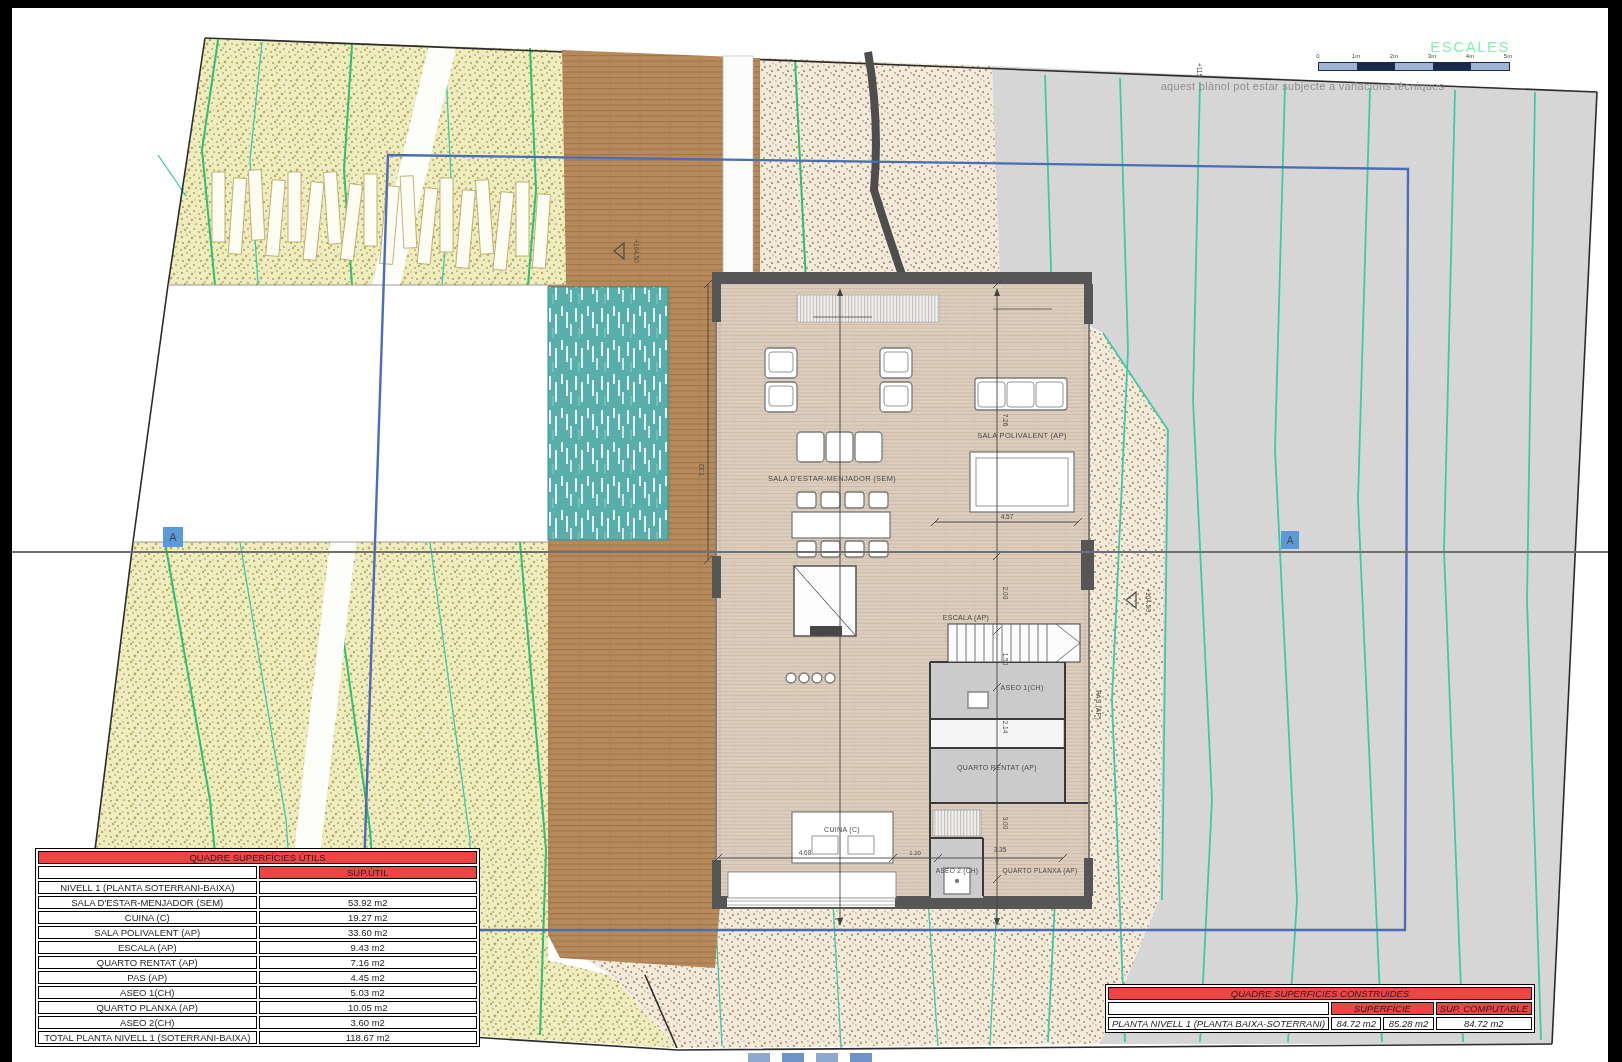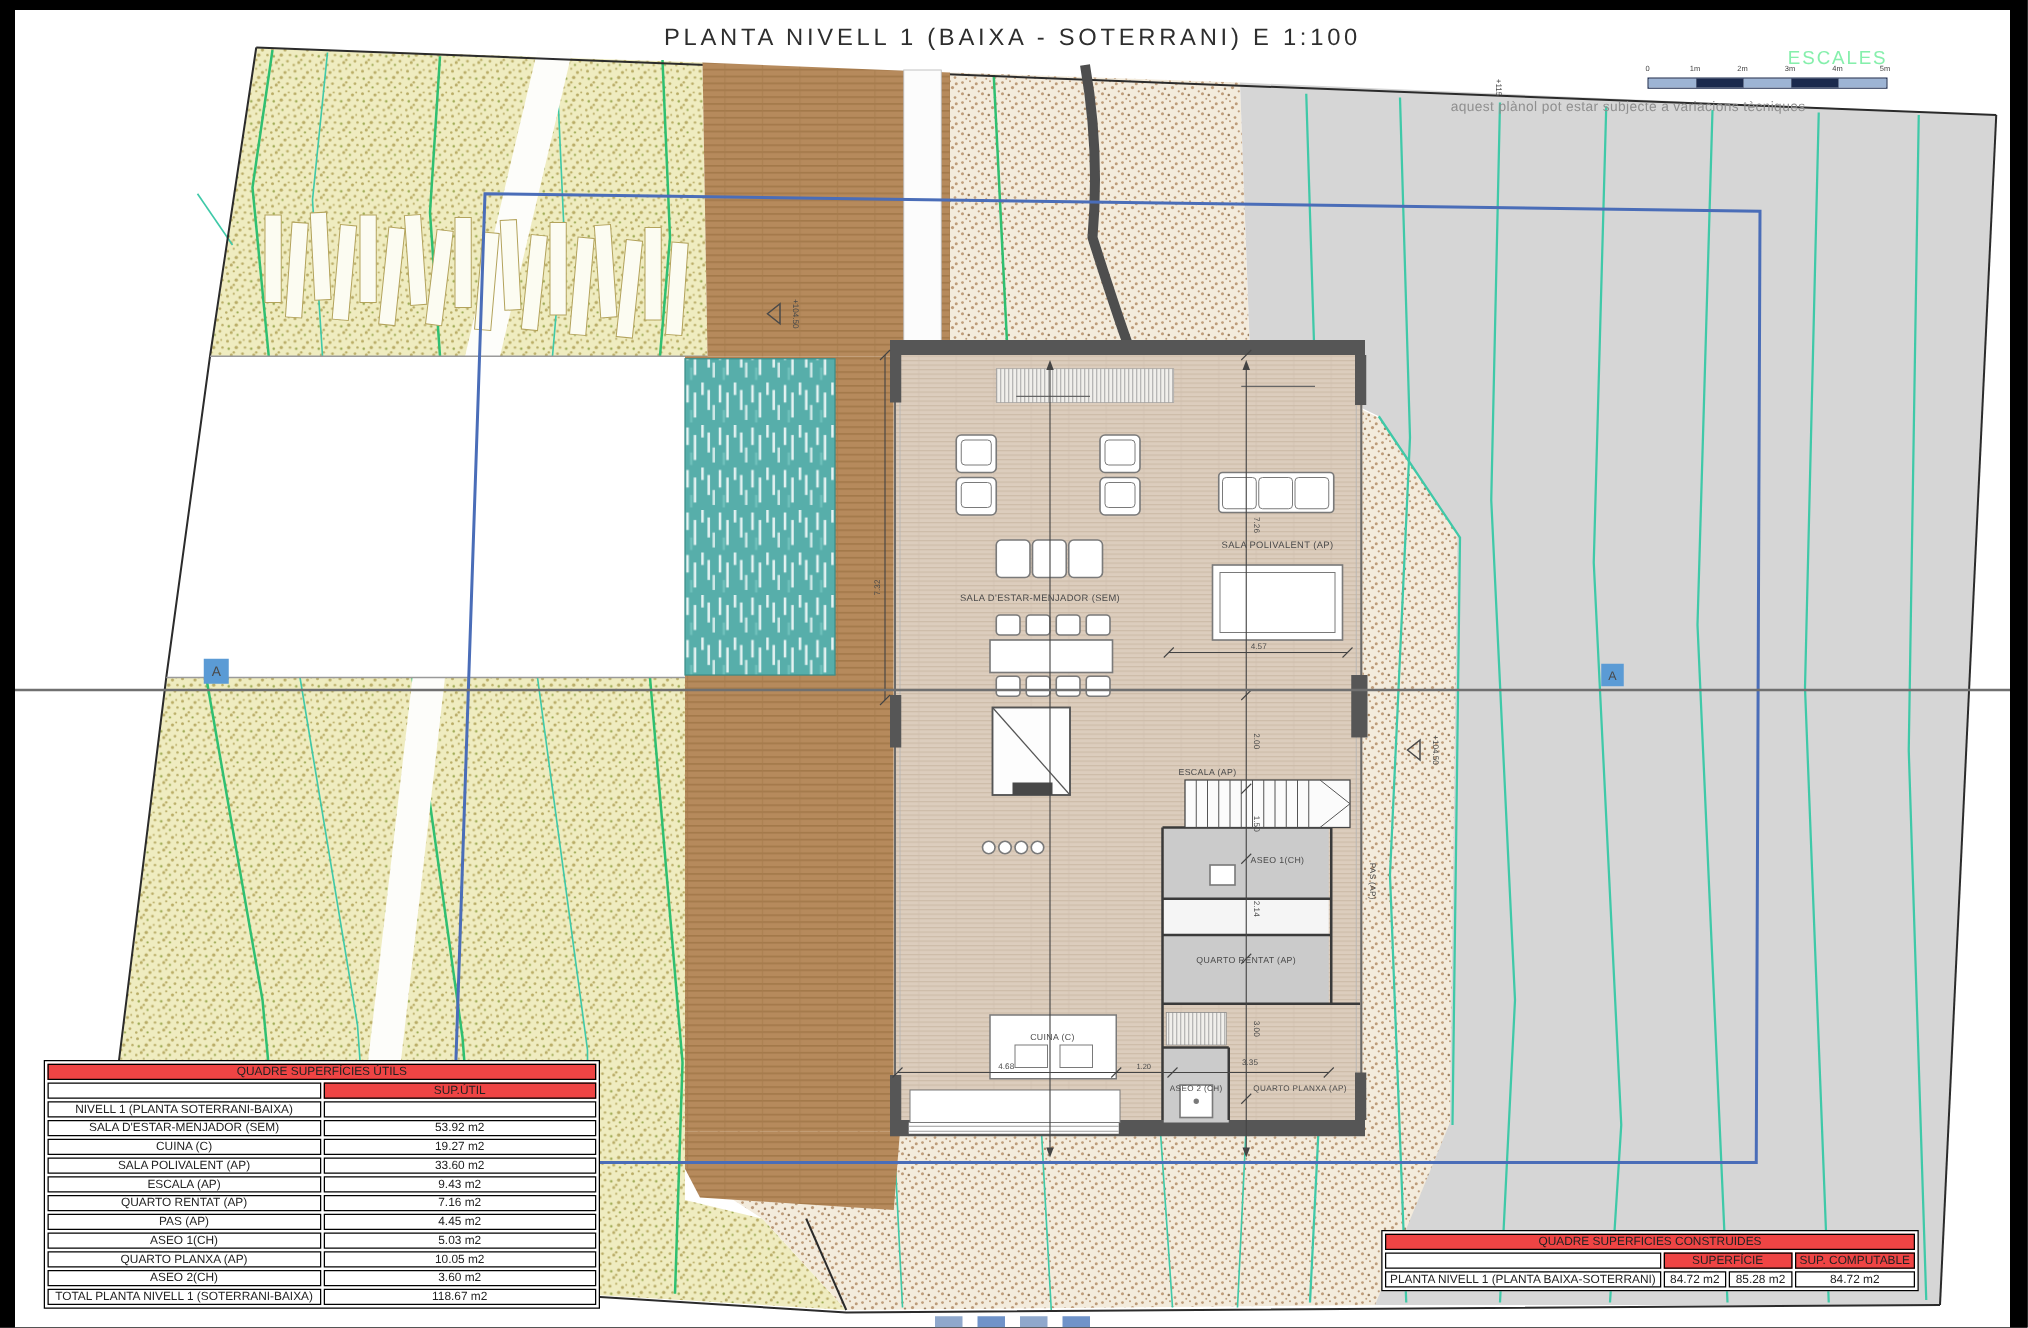--- a/index.html
+++ b/index.html
@@ -22,21 +22,21 @@
   .disclaimer{position:absolute;left:1100px;top:80px;width:405px;text-align:center;
     font-size:11px;color:#8f8f8f;letter-spacing:.3px;}
 
   
   .qtable{position:absolute;background:#fff;border:1.5px solid #000;
     border-collapse:separate;border-spacing:2px;}
   .qtable td{border:1px solid #000;font-size:9.5px;color:#222;text-align:center;
     padding:0 3px;height:11px;line-height:11px;white-space:nowrap;}
   .qtable td.hdr{background:#ef4444;}
   .t-left{left:35px;top:848px;width:445px;}
-  .t-right{left:1105px;top:984px;width:430px;}
+  .t-right{left:1105px;top:984px;width:430px;font-style:italic;}
 
   .cut-sq{position:absolute;height:9px;width:22px;top:1053px;}
 </style>
 </head>
 <body>
 
 <div class="stage">
   <div class="canvas"></div>
 
   <svg width="1622" height="1062" viewBox="0 0 1622 1062">
@@ -355,21 +355,20 @@
     <g>
       <rect x="1281" y="531" width="18" height="18" fill="#5b9bd5"></rect>
       <text x="1290" y="544" font-size="10" fill="#fff" text-anchor="middle">A</text>
     </g>
 
     <rect x="0" y="0" width="12" height="1062" fill="#000"></rect>
     <rect x="0" y="0" width="1622" height="8" fill="#000"></rect>
     <rect x="1608" y="0" width="14" height="1062" fill="#000"></rect>
   </svg>
 
-  <div class="plan-title">PLANTA NIVELL 1 (BAIXA - SOTERRANI) E 1:100</div>
 
   <div class="escales-label">ESCALES</div>
   <div class="scalebar">
     <div class="seg sb-l"></div>
     <div class="seg sb-d"></div>
     <div class="seg sb-l"></div>
     <div class="seg sb-d"></div>
     <div class="seg sb-l"></div>
   </div>
   <span class="sb-tick" style="left:1308px">0</span>

